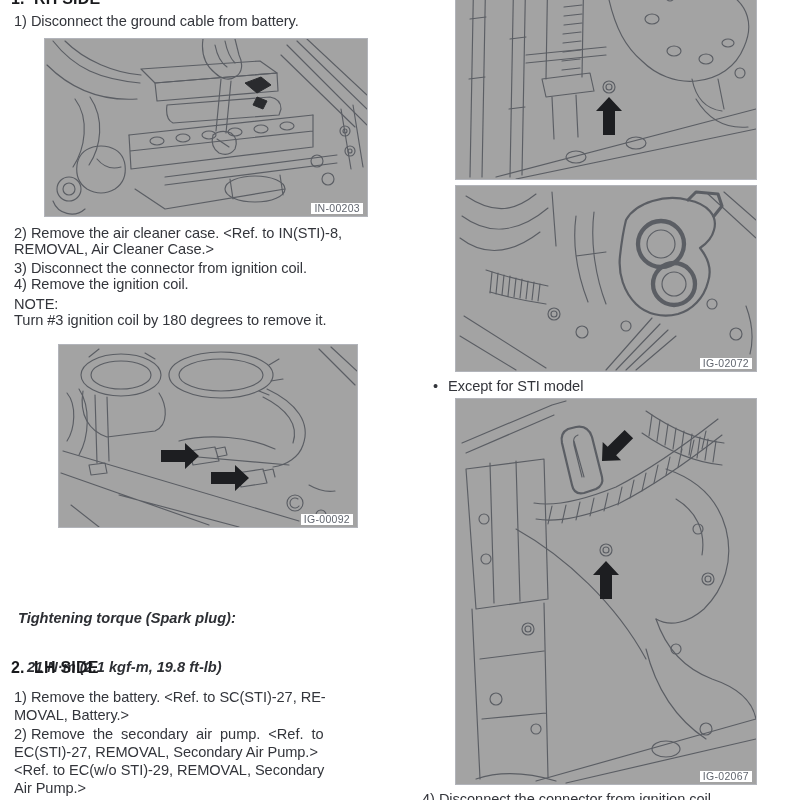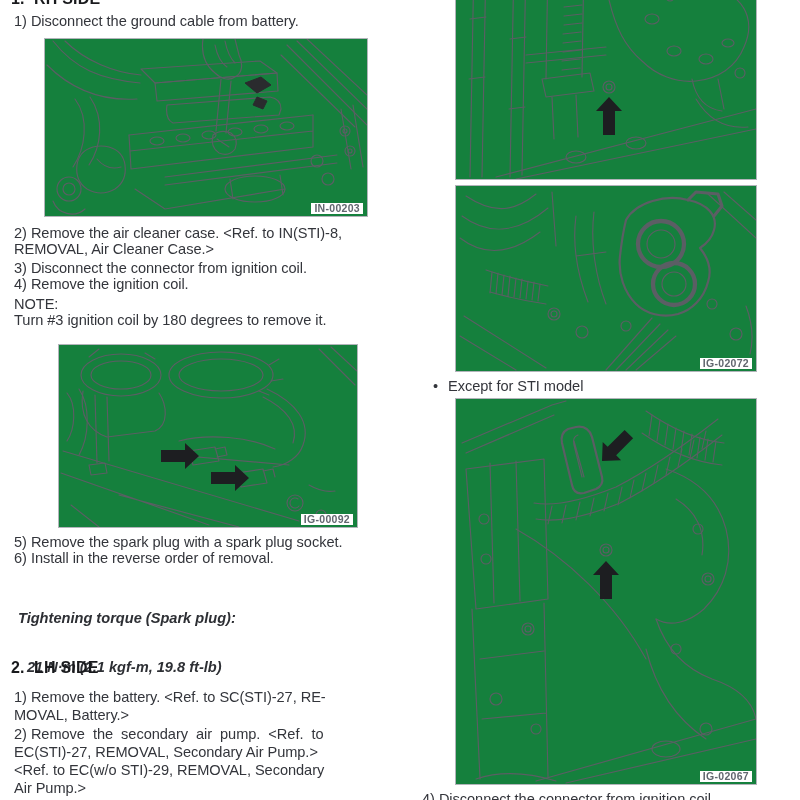--- a/index.html
+++ b/index.html
@@ -8,21 +8,21 @@
   .col{position:absolute;top:0;height:800px;}
   .col-left{left:10px;width:392px;}
   .col-right{left:418px;width:382px;}
   .body-text{position:absolute;margin:4px;left:0;font-size:14.6px;line-height:16.2px;
              color:#33353b;white-space:pre-wrap;letter-spacing:-0.05px;width:392px;}
   .heading{position:absolute;margin:0;font-size:16px;font-weight:700;color:#191a1d;
            white-space:pre;letter-spacing:0.2px;}
   .torque{position:absolute;margin:8px;font-size:14.6px;line-height:16.4px;font-weight:700;
           font-style:italic;color:#2d2f34;white-space:pre-wrap;}
   .torque-val{padding-left:9px;}
-  .figure{position:absolute;border:1px solid #b2b4ba;background:#15803d;font-weight:bold;}
+  .figure{position:absolute;border:1px solid #b2b4ba;background:#a3a3a3;}
   .fig-label{position:absolute;right:4px;bottom:2px;font-size:10.5px;color:#61666f;
              background:#fff;padding:0 3px;letter-spacing:0.3px;line-height:11px;}
   .figure svg{display:block;width:100%;height:100%;}
   .sketch{stroke:#5b5e64;fill:none;stroke-width:1.15;stroke-linecap:round;stroke-linejoin:round;}
   .b2{stroke-width:2.2;} .b3{stroke-width:3.1;} .b4{stroke-width:4.3;}
   .dark{fill:#2a2b2e;stroke:#2a2b2e;stroke-width:1;}
   .arrow{fill:#1d1e21;stroke:none;}
   .lh-wide{line-height:18px;}
 </style>
 </head>
@@ -117,22 +117,20 @@
           <path d="M250,140 q14,8 26,6"></path>
           <circle cx="262" cy="170" r="5"></circle>
           <path d="M260,4 L296,40 M272,2 L298,26"></path>
         </g>
         <path class="arrow" transform="translate(140,111) rotate(90)" d="M0,0 L13,14 L6,14 L6,38 L-6,38 L-6,14 L-13,14 Z"></path>
         <path class="arrow" transform="translate(190,133) rotate(90)" d="M0,0 L13,14 L6,14 L6,38 L-6,38 L-6,14 L-13,14 Z"></path>
       </svg>
       <span class="fig-label">IG-00092</span>
     </div>
 
-    <p class="body-text" style="top:530px">5) Remove the spark plug with a spark plug socket.
-6) Install in the reverse order of removal.</p>
 
     <div class="torque" style="top:569px">
       <div>Tightening torque (Spark plug):</div>
       <div class="torque-val">21 N·m (2.1 kgf-m, 19.8 ft-lb)</div>
     </div>
 
 
     <h2 class="heading" style="top:659px;left:1px">2.  LH SIDE</h2>
 
     <p class="body-text lh-wide" style="top:684px">1) Remove the battery. &lt;Ref. to SC(STI)-27, RE-

